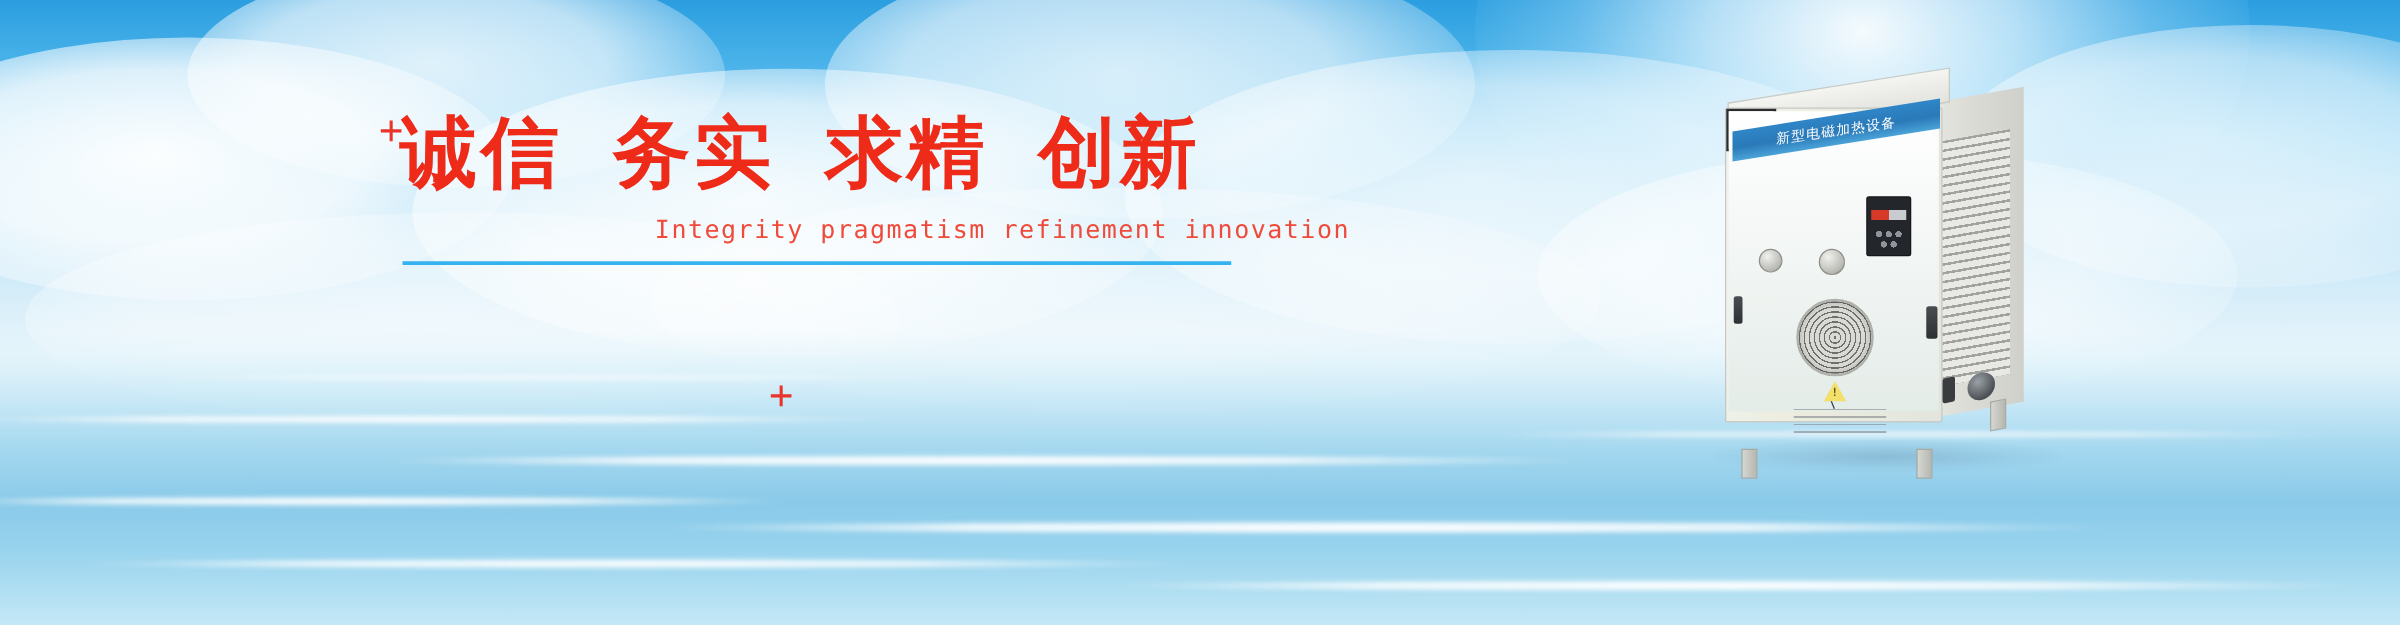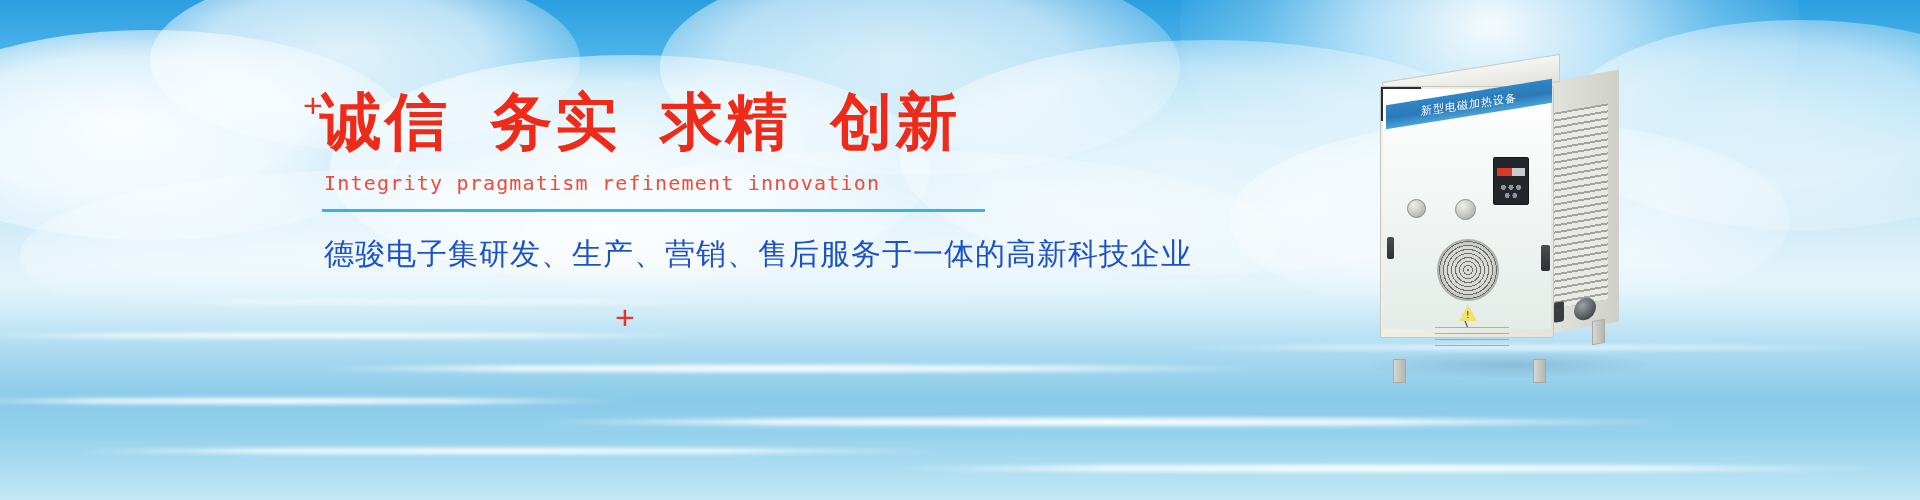--- a/index.html
+++ b/index.html
@@ -125,20 +125,21 @@
     letter-spacing: 3px;
     white-space: nowrap;
   }
   .headline-en {
     margin: 10px 0 0 4px;
     font-family: "DejaVu Sans Mono", "Liberation Mono", monospace;
     font-size: 20px;
     letter-spacing: 1.2px;
     color: #ef4a3a;
     white-space: nowrap;
+    text-align: right;
   }
   .rule {
     margin: 14px 0 0 2px;
     width: 663px;
     height: 3px;
     background: #34b3ef;
   }
   .tagline-cn {
     margin: 22px 0 0 4px;
     font-family: "DejaVu Sans", "Liberation Serif", serif;
@@ -364,21 +365,20 @@
   <div class="wave w5"></div>
   <div class="wave w6"></div>
 
   <div class="plus plus-top">+</div>
   <div class="plus plus-low">+</div>
 
   <div class="copy">
     <h1 class="headline">诚信 务实 求精 创新</h1>
     <div class="headline-en">Integrity  pragmatism  refinement  innovation</div>
     <div class="rule"></div>
-    <div class="tagline-cn">德骏电子集研发、生产、营销、售后服务于一体的高新科技企业</div>
   </div>
 
   <div class="m-shadow"></div>
   <div class="machine">
     <div class="m-side"></div>
     <div class="m-vents"></div>
     <div class="m-top"></div>
     <div class="m-front">
       <div class="m-panel p-meter">
         <div class="meter-digits"></div>

